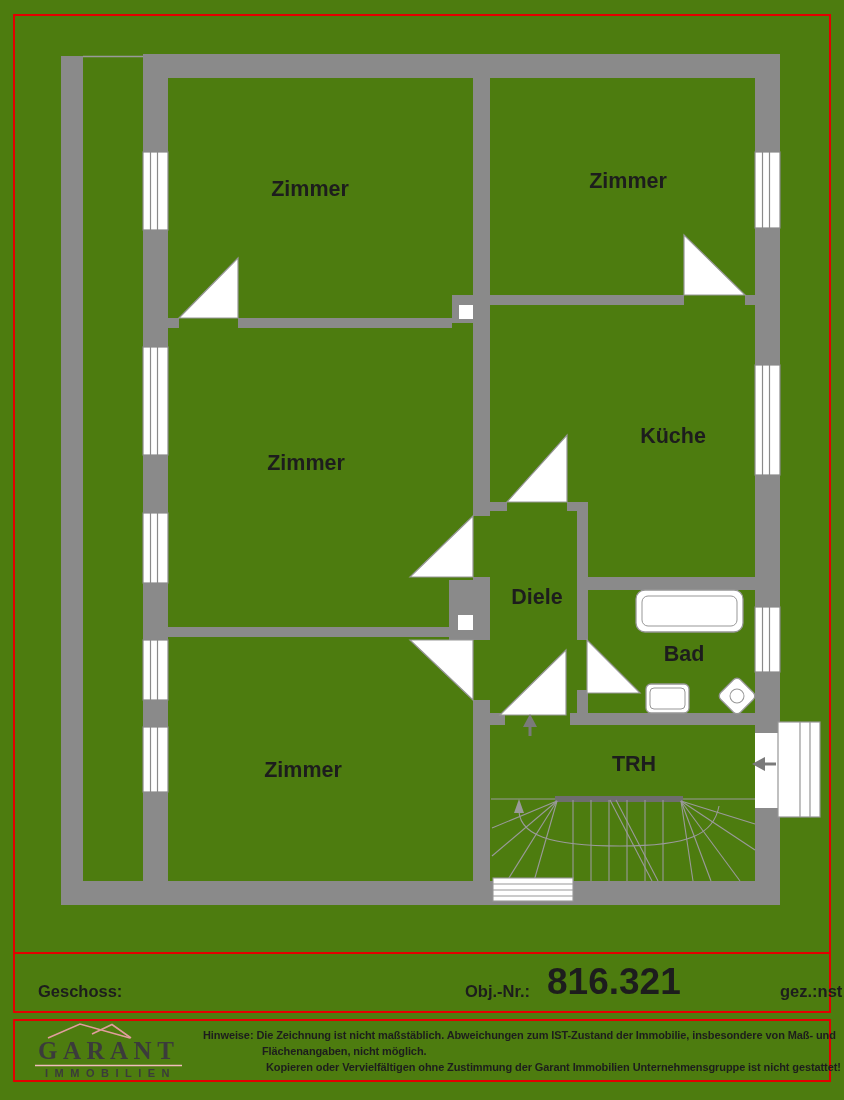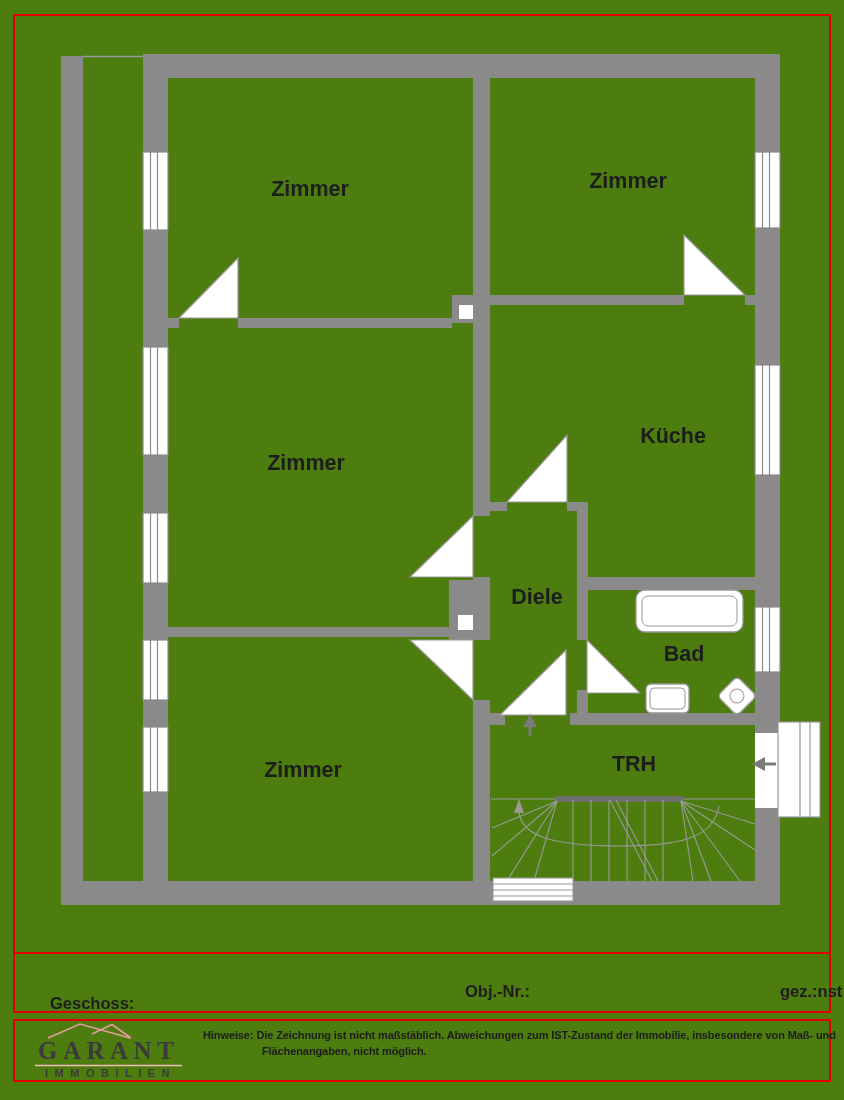--- a/index.html
+++ b/index.html
@@ -193,27 +193,29 @@
       <text class="room-label" x="628" y="188">Zimmer</text>
       <text class="room-label" x="306" y="470">Zimmer</text>
       <text class="room-label" x="673" y="443">Küche</text>
       <text class="room-label" x="537" y="604">Diele</text>
       <text class="room-label" x="684" y="661">Bad</text>
       <text class="room-label" x="303" y="777">Zimmer</text>
       <text class="room-label" x="634" y="771">TRH</text>
     </g>
   </svg>
 
-  <div class="abs lbl-small" style="left:50px;top:982px;margin-top:12px;">Geschoss:</div>
+  <div class="abs lbl-small" style="left:38px;top:982px;">Geschoss:</div>
   <div class="abs lbl-small" style="left:465px;top:982px;">Obj.-Nr.:</div>
+  <div class="abs lbl-num" style="left:547px;top:961px;">816.321</div>
   <div class="abs lbl-small" style="left:780px;top:982px;">gez.:nst</div>
 
   <svg class="abs" style="left:30px;top:1022px;" width="160" height="58" viewBox="0 0 160 58">
     <path d="M18,16 L50,2 L100,16" fill="none" stroke="#e29d9d" stroke-width="1.6"></path>
     <path d="M62,12 L82,2.5 L101,16" fill="none" stroke="#e29d9d" stroke-width="1.6"></path>
     <text class="logo-garant" x="8" y="37">GARANT</text>
     <line x1="5" y1="43.5" x2="152" y2="43.5" stroke="#f2bcbc" stroke-width="1.3"></line>
     <text class="logo-immo" x="15" y="55">IMMOBILIEN</text>
   </svg>
   <div class="abs notice" style="left:203px;top:1029px;">Hinweise: Die Zeichnung ist nicht maßstäblich. Abweichungen zum IST-Zustand der Immobilie, insbesondere von Maß- und</div>
   <div class="abs notice" style="left:262px;top:1045px;">Flächenangaben, nicht möglich.</div>
+  <div class="abs notice" style="left:266px;top:1061px;">Kopieren oder Vervielfältigen ohne Zustimmung der Garant Immobilien Unternehmensgruppe ist nicht gestattet!</div>
 
 </div>
 
 </body></html>

